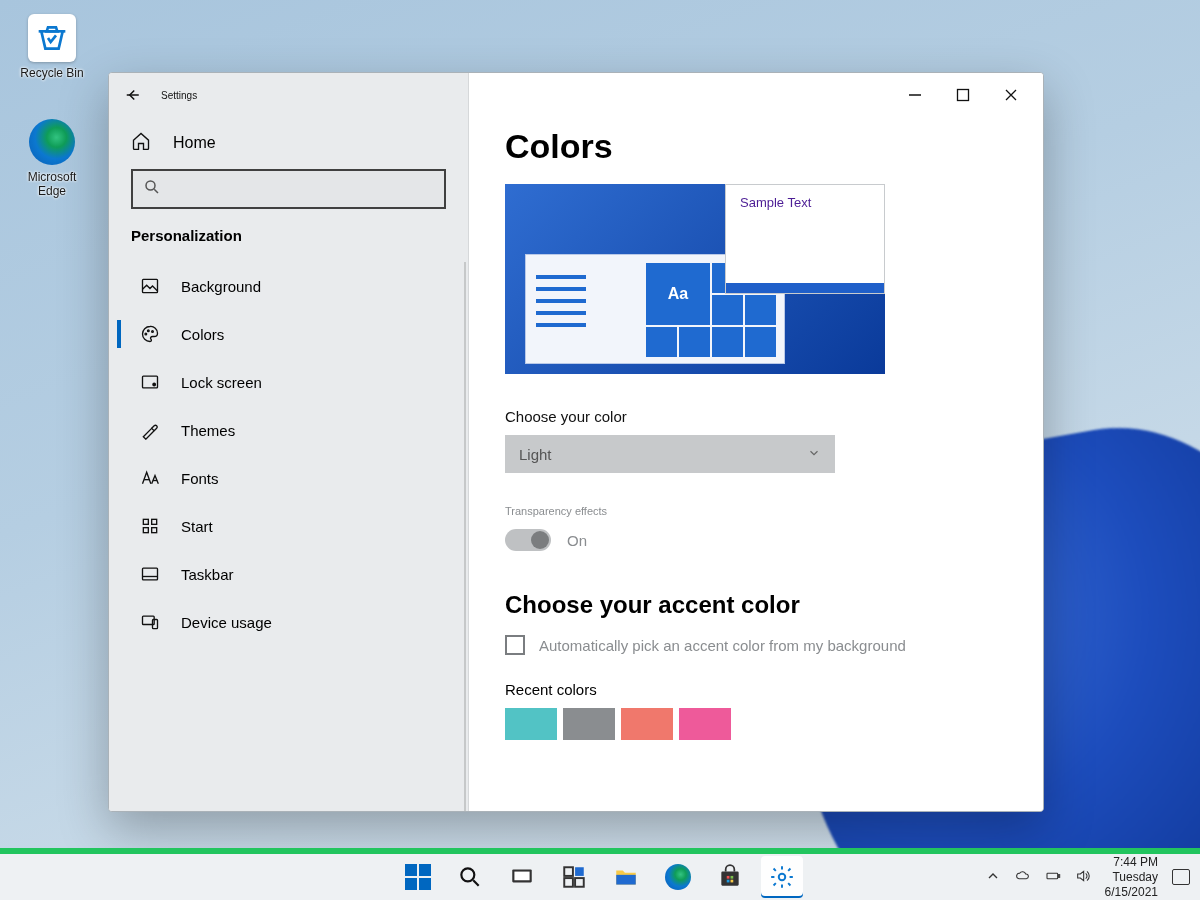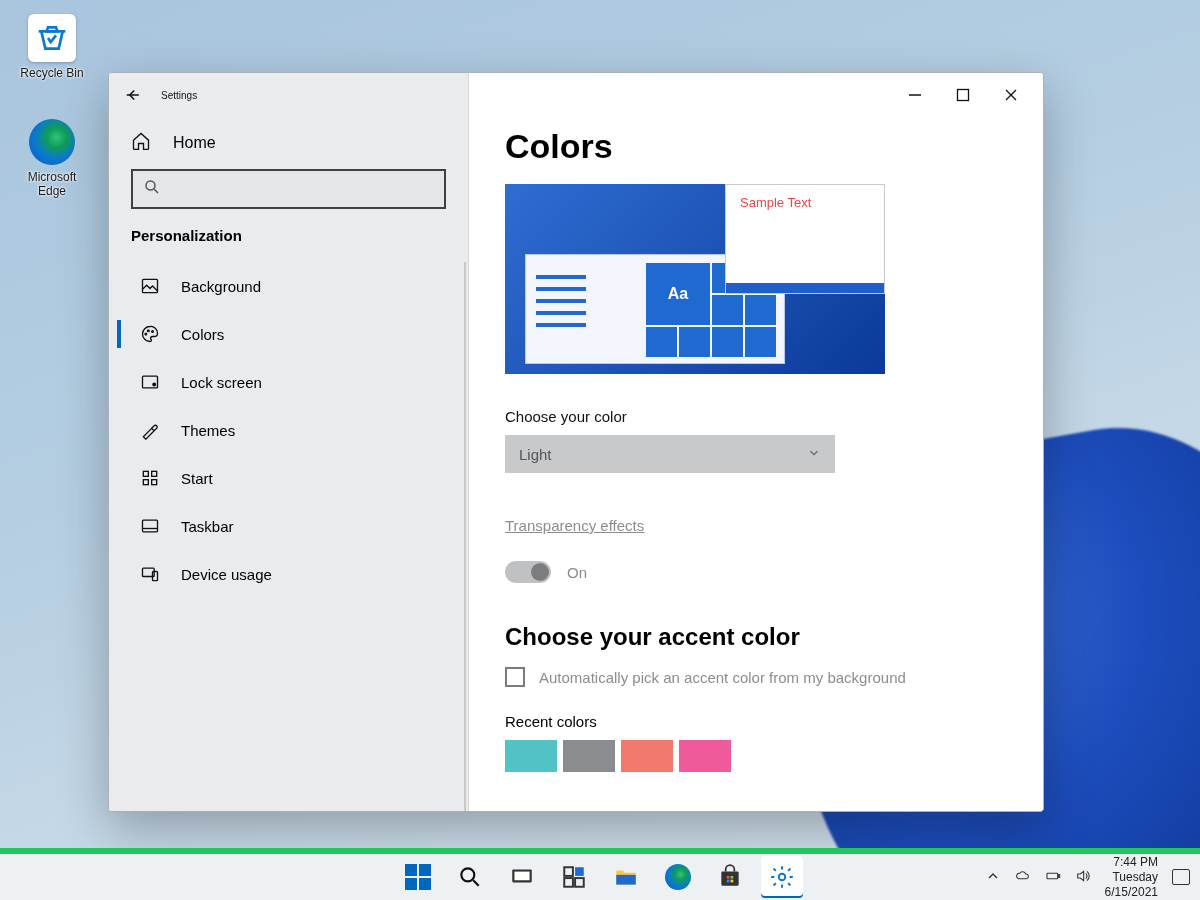--- a/index.html
+++ b/index.html
@@ -94,43 +94,43 @@
   }
   .page-title { font-size: 34px; font-weight:600; margin: 10px 0 18px; }
 
   
   .preview {
     width: 380px; height: 190px; position:relative; background: linear-gradient(135deg,#2f6dd1,#0a3a9a);
     overflow:hidden; margin-bottom: 34px;
   }
   .preview .card {
     position:absolute; right:0; top:0; width:160px; height:110px; background:#fff;
-    padding:10px 14px; font-size:13px; color:#ef4444; border:1px solid #c8cbce;
+    padding:10px 14px; font-size:13px; color:#4c1d95; border:1px solid #c8cbce;
   }
   .preview .card .accent-bar { position:absolute; left:0; right:0; bottom:0; height:10px; background:#1f5fc9; }
   .preview .startish {
     position:absolute; left:20px; top:70px; width:260px; height:110px; background:#f2f5fb;
     border:1px solid #b9c9e8;
   }
   .tile-grid {
     position:absolute; right:8px; top:8px; width:130px; height:94px; display:grid;
     grid-template-columns: 1fr 1fr 1fr 1fr; grid-template-rows: 1fr 1fr 1fr; gap:2px;
   }
   .tile { background:#1f6ad0; }
   .tile.big { grid-column: span 2; grid-row: span 2; display:flex; align-items:center; justify-content:center; color:#fff; font-size:16px; font-weight:600;}
   .lines { position:absolute; left:10px; top:20px; width:50px; }
   .lines div { height:4px; background:#1f6ad0; margin-bottom:8px; }
 
   .field-label { font-size:15px; margin-bottom:10px; color:#111; }
   .dropdown {
     width: 330px; height:38px; background:#c7c9cb; display:flex; align-items:center;
     justify-content:space-between; padding:0 14px; color:#555; font-size:15px; cursor:pointer;
-    margin-bottom: 44px;
-  }
-  .muted-label { color:#8a8d90; font-size:15px; margin-bottom:27px;text-decoration:underline; }
+    margin-bottom: 32px;
+  }
+  .muted-label { color:#8a8d90; font-size:11px; margin-bottom:12px; }
   .toggle-row { display:flex; align-items:center; gap:16px; margin-bottom: 40px;}
   .toggle {
     width:46px; height:22px; border-radius:11px; background:#bfc1c3; position:relative; cursor:pointer;
   }
   .toggle .knob {
     position:absolute; right:2px; top:2px; width:18px; height:18px; background:#7b7d7f; border-radius:50%;
   }
   .toggle-text { color:#8a8d90; font-size:15px; }
 
   .subheading { font-size:24px; font-weight:600; margin-bottom:16px; }
@@ -257,20 +257,31 @@
         <span>Lock screen</span>
       </div>
       <div class="nav-item">
         <span class="ic">
             <svg viewBox="0 0 24 24" fill="none" stroke="#111" stroke-width="1.6">
               <path d="M4 20l10-10 3 3L7 23z"></path>
               <path d="M14 10l3-3a2 2 0 0 1 3 3l-3 3"></path>
             </svg>
           </span>
         <span>Themes</span>
+      </div>
+      <div class="nav-item">
+        <span class="ic">
+            <svg viewBox="0 0 24 24" fill="none" stroke="#111" stroke-width="1.6">
+              <path d="M3 19L8 5l5 14"></path>
+              <path d="M5 14h6"></path>
+              <path d="M14 19l4-10 4 10"></path>
+              <path d="M15.5 15h5"></path>
+            </svg>
+          </span>
+        <span>Fonts</span>
       </div>
       <div class="nav-item">
         <span class="ic">
             <svg viewBox="0 0 24 24" fill="none" stroke="#111" stroke-width="1.6">
               <rect x="4" y="4" width="6" height="6"></rect>
               <rect x="14" y="4" width="6" height="6"></rect>
               <rect x="4" y="14" width="6" height="6"></rect>
               <rect x="14" y="14" width="6" height="6"></rect>
             </svg>
           </span>

